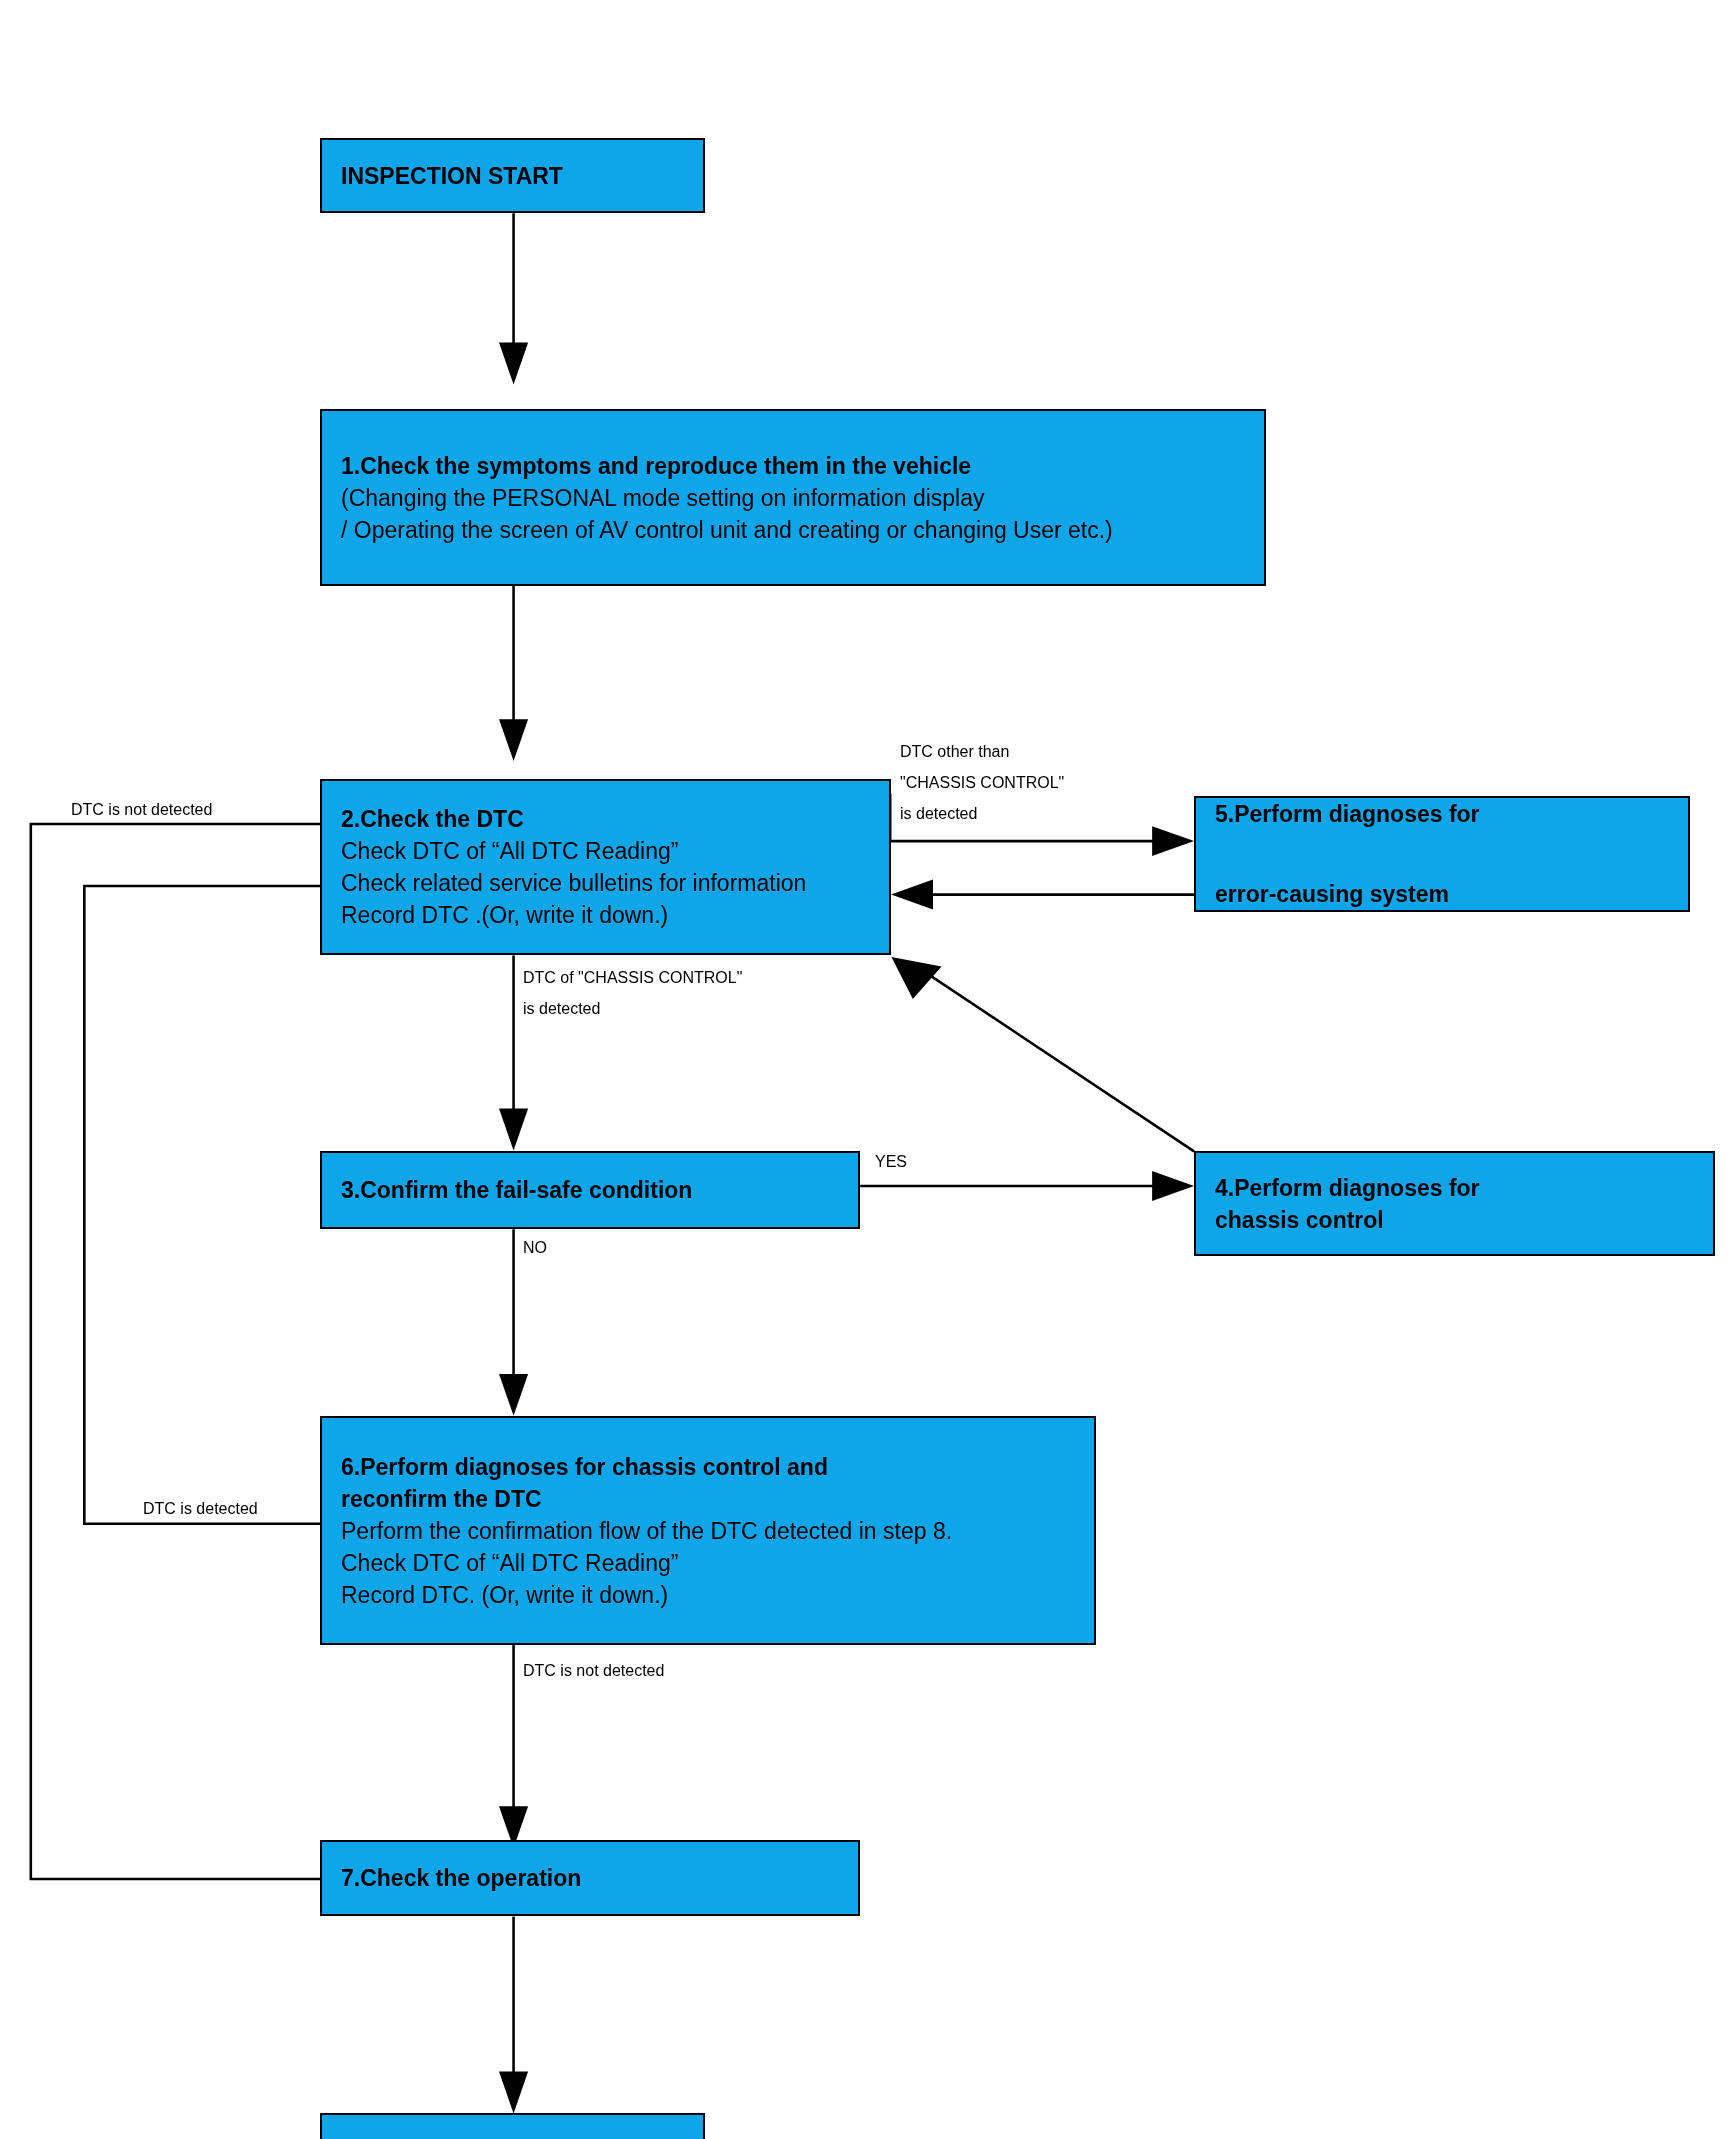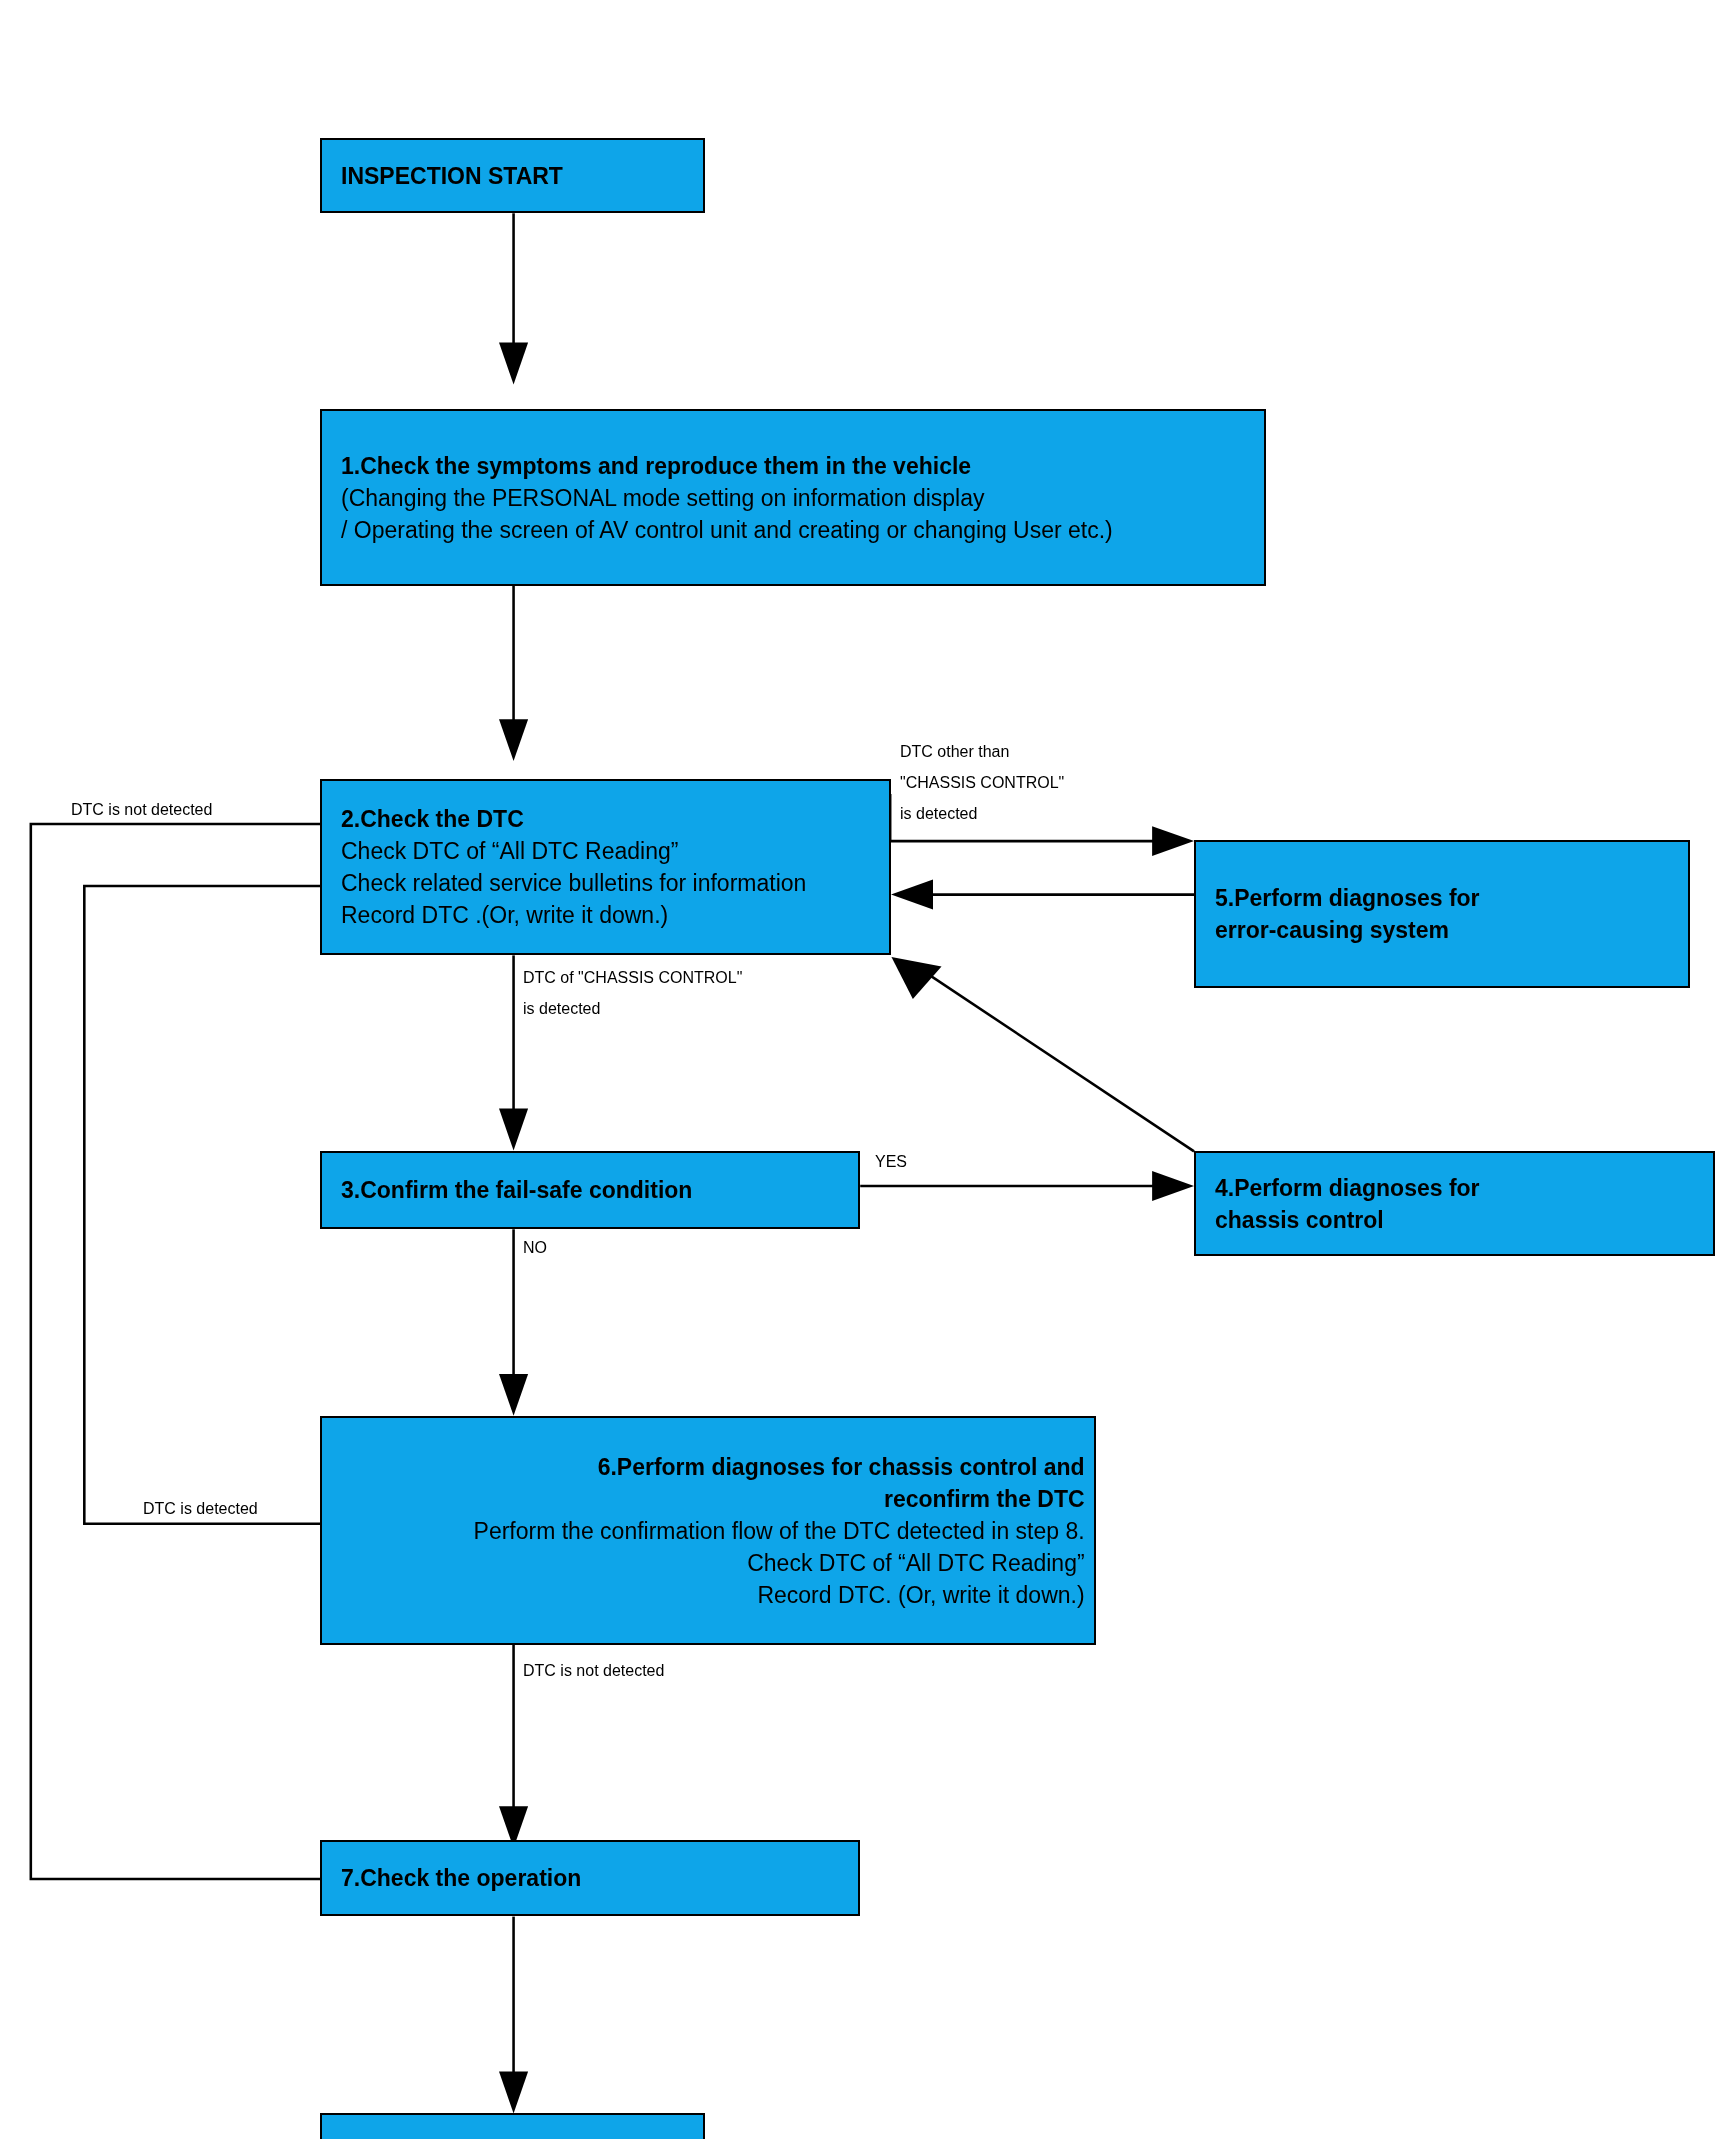--- a/index.html
+++ b/index.html
@@ -129,35 +129,35 @@
     <div class="ln">/ Operating the screen of AV control unit and creating or changing User etc.)</div>
   </div>
 
   <div class="node" style="left:320px; top:779px; width:571px; height:176px;">
     <div class="ln b">2.Check the DTC</div>
     <div class="ln">Check DTC of “All DTC Reading”</div>
     <div class="ln">Check related service bulletins for information</div>
     <div class="ln">Record DTC .(Or, write it down.)</div>
   </div>
 
-  <div class="node" style="left:1194px; top:840px; width:496px; height:148px;">
+  <div class="node" style="left:1194px; top:796px; width:496px; height:116px;justify-content:space-between;">
     <div class="ln b">5.Perform diagnoses for</div>
     <div class="ln b">error-causing system</div>
   </div>
 
   <div class="node" style="left:320px; top:1151px; width:540px; height:78px;">
     <div class="ln b">3.Confirm the fail-safe condition</div>
   </div>
 
   <div class="node" style="left:1194px; top:1151px; width:521px; height:105px;">
     <div class="ln b">4.Perform diagnoses for</div>
     <div class="ln b">chassis control</div>
   </div>
 
-  <div class="node" style="left:320px; top:1416px; width:776px; height:229px;align-items:flex-end;">
+  <div class="node" style="left:320px; top:1416px; width:776px; height:229px;">
     <div class="ln b">6.Perform diagnoses for chassis control and</div>
     <div class="ln b">reconfirm the DTC</div>
     <div class="ln">Perform the confirmation flow of the DTC detected in step 8.</div>
     <div class="ln">Check DTC of “All DTC Reading”</div>
     <div class="ln">Record DTC. (Or, write it down.)</div>
   </div>
 
   <div class="node" style="left:320px; top:1840px; width:540px; height:76px;">
     <div class="ln b">7.Check the operation</div>
   </div>

